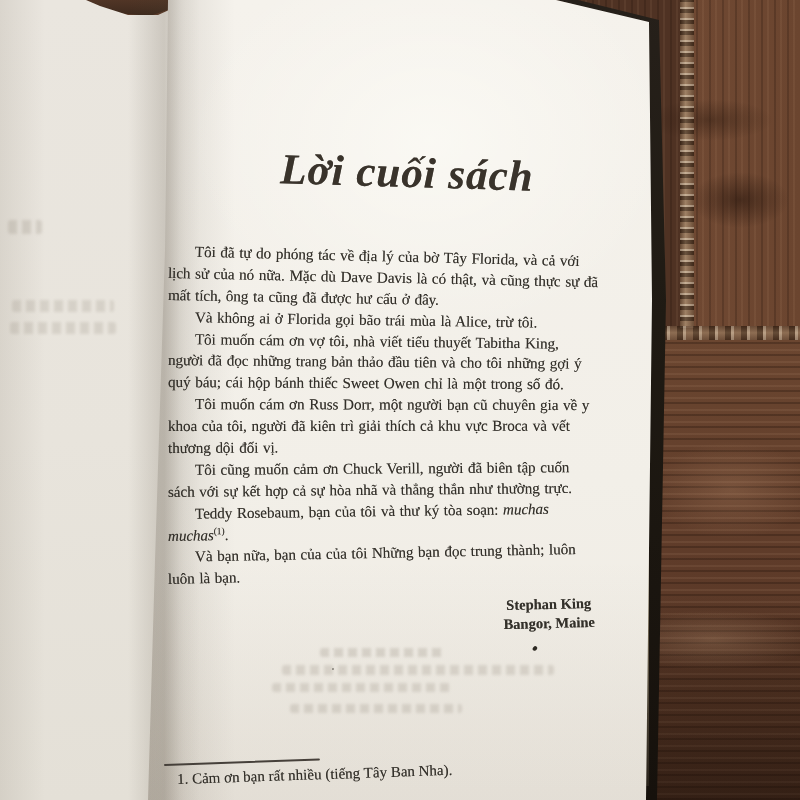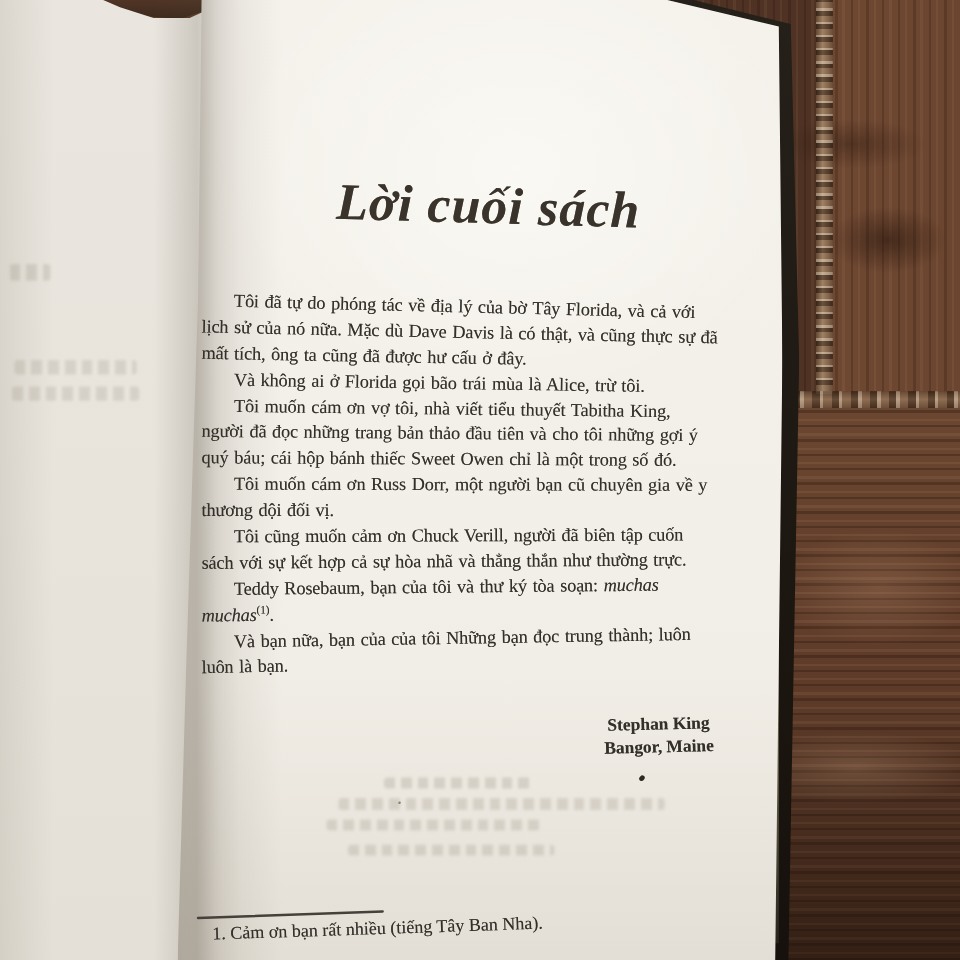--- a/index.html
+++ b/index.html
@@ -143,20 +143,21 @@
 
   <div class="tc">
     <div class="ln ind">Tôi đã tự do phóng tác về địa lý của bờ Tây Florida, và cả với</div>
     <div class="ln">lịch sử của nó nữa. Mặc dù Dave Davis là có thật, và cũng thực sự đã</div>
     <div class="ln">mất tích, ông ta cũng đã được hư cấu ở đây.</div>
     <div class="ln ind">Và không ai ở Florida gọi bão trái mùa là Alice, trừ tôi.</div>
     <div class="ln ind">Tôi muốn cám ơn vợ tôi, nhà viết tiểu thuyết Tabitha King,</div>
     <div class="ln">người đã đọc những trang bản thảo đầu tiên và cho tôi những gợi ý</div>
     <div class="ln">quý báu; cái hộp bánh thiếc Sweet Owen chỉ là một trong số đó.</div>
     <div class="ln ind">Tôi muốn cám ơn Russ Dorr, một người bạn cũ chuyên gia về y</div>
+    <div class="ln">khoa của tôi, người đã kiên trì giải thích cả khu vực Broca và vết</div>
     <div class="ln">thương dội đối vị.</div>
     <div class="ln ind">Tôi cũng muốn cảm ơn Chuck Verill, người đã biên tập cuốn</div>
     <div class="ln">sách với sự kết hợp cả sự hòa nhã và thẳng thắn như thường trực.</div>
     <div class="ln ind">
       <span>Teddy Rosebaum, bạn của tôi và thư ký tòa soạn: </span><i class="it">muchas</i>
     </div>
     <div class="ln">
       <i class="it">muchas</i><sup>(1)</sup><span>.</span>
     </div>
     <div class="ln ind">Và bạn nữa, bạn của của tôi Những bạn đọc trung thành; luôn</div>

